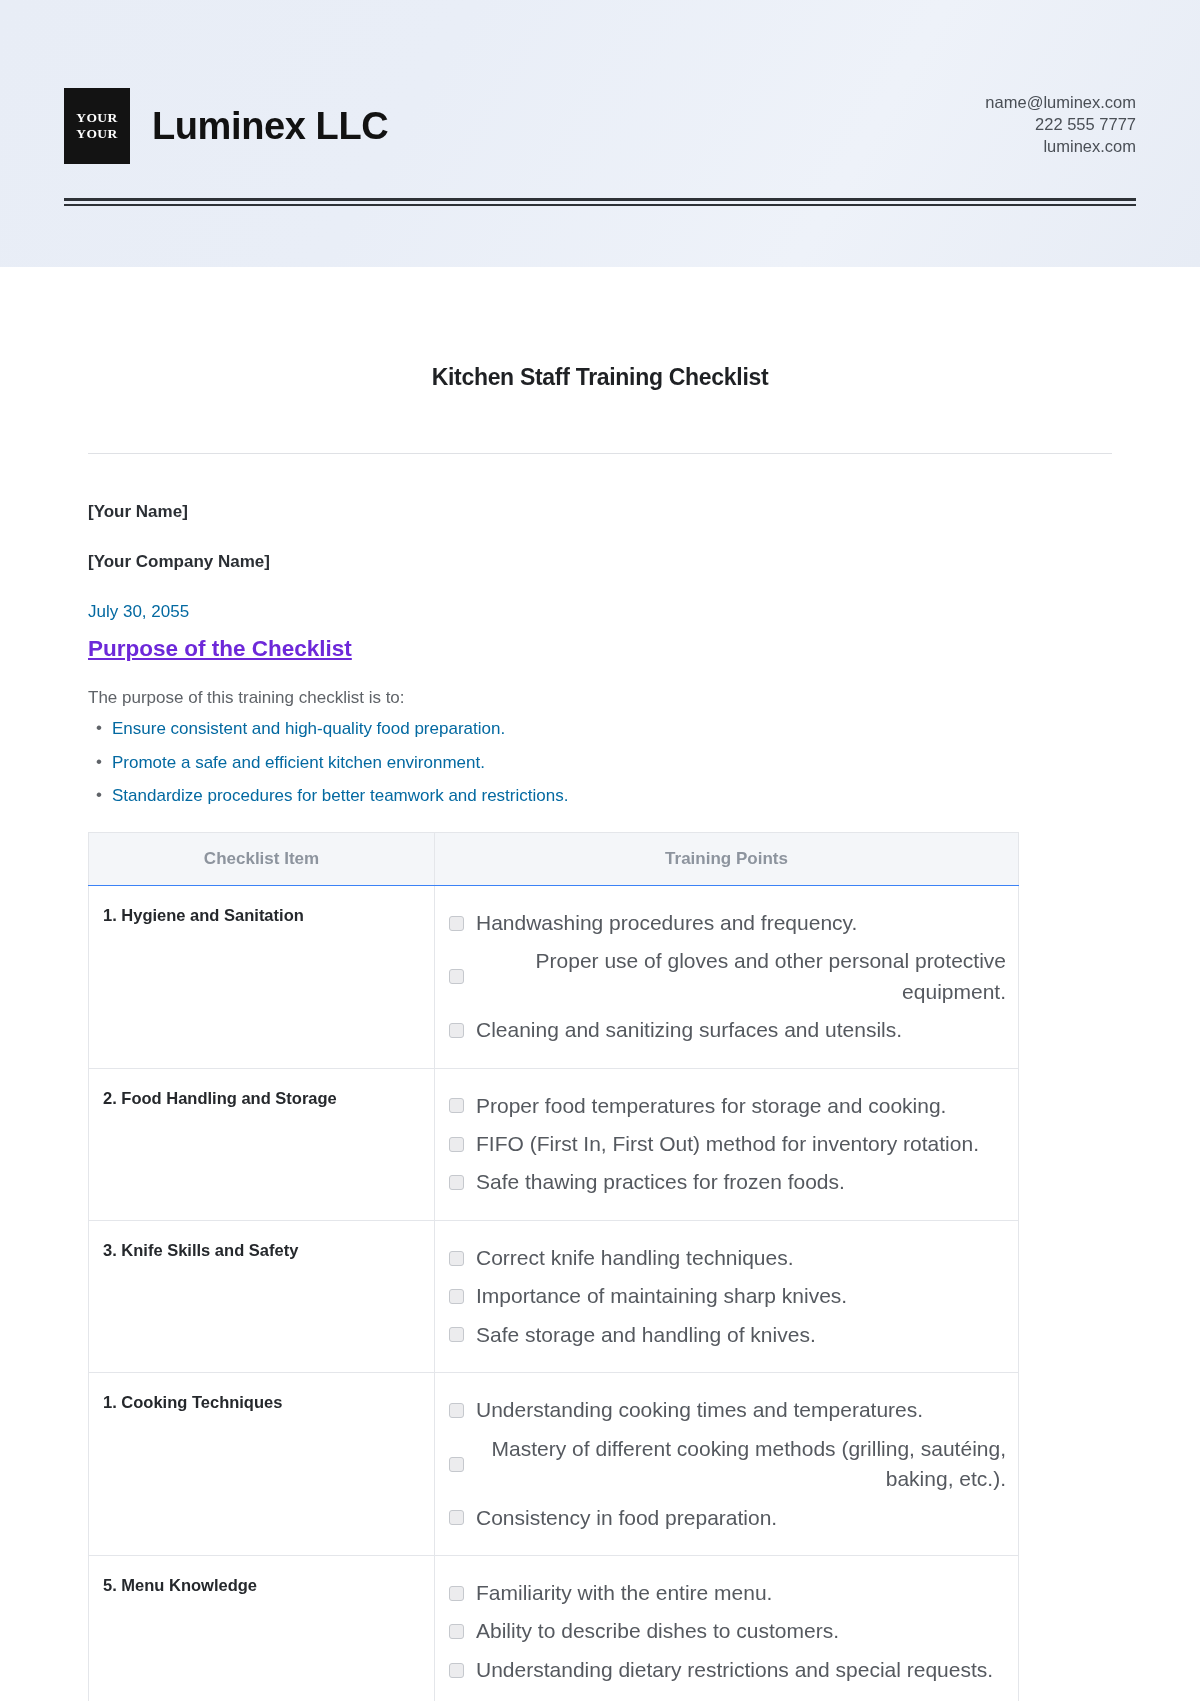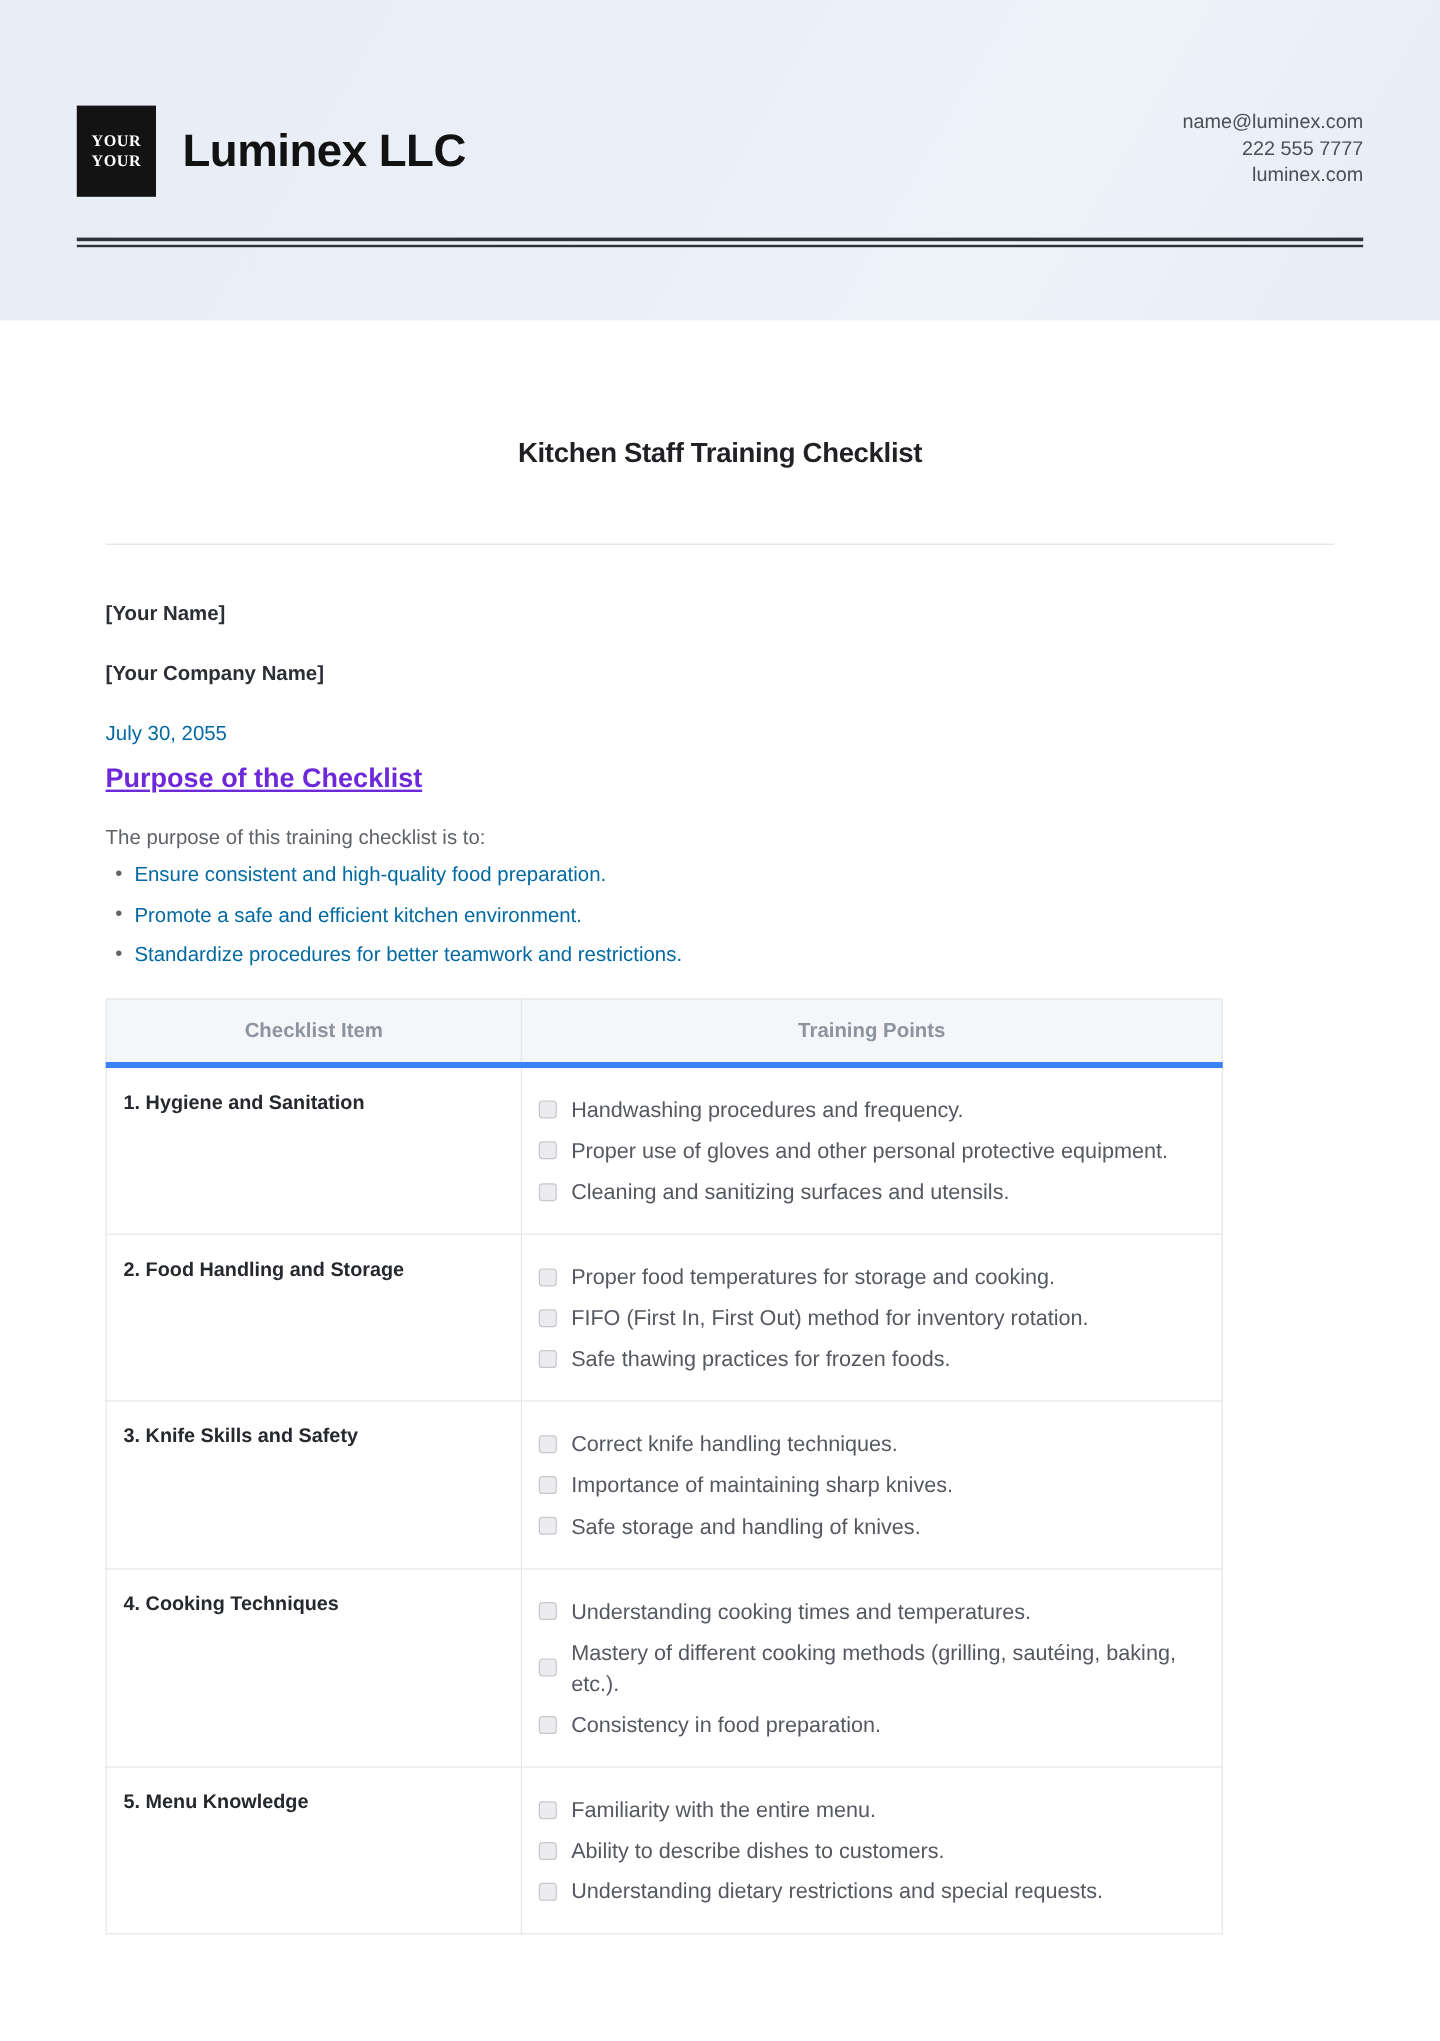--- a/index.html
+++ b/index.html
@@ -169,21 +169,21 @@
     border: 1px solid #e4e6ea;
     vertical-align: top;
   }
   table.checklist thead th {
     background: #f4f6f9;
     color: #8d949e;
     font-size: 17px;
     font-weight: 700;
     text-align: center;
     padding: 16px 10px;
-    border-bottom: 5px solid #3b82f6;
+    border-bottom: 1px solid #3b82f6;
   }
   .col-item { width: 346px; }
   .col-points { width: 584px; }
 
   td.item-cell {
     padding: 19px 14px 19px 14px;
     font-size: 16.5px;
     font-weight: 700;
     color: #25282c;
     line-height: 1.3;
@@ -191,23 +191,24 @@
   td.points-cell {
     padding: 14px 12px 14px 14px;
   }
   .point {
     display: flex;
     align-items: center;
     gap: 12px;
     margin: 8px 0;
   }
   .point-text {
-    font-size: 18px;
+    font-size: 21px;
     color: #55595f;
     line-height: 1.45;
+    text-align: right;
   }
   .cbx {
     flex: 0 0 auto;
     width: 15px;
     height: 15px;
     border: 1px solid #c5c8cd;
     border-radius: 3px;
     background: #ececee;
     box-sizing: border-box;
   }
@@ -316,21 +317,21 @@
             <span class="cbx"></span>
             <span class="point-text">Importance of maintaining sharp knives.</span>
           </div>
           <div class="point">
             <span class="cbx"></span>
             <span class="point-text">Safe storage and handling of knives.</span>
           </div>
         </td>
       </tr>
       <tr>
-        <td class="item-cell">4. Cooking Techniques</td>
+        <td class="item-cell">1. Cooking Techniques</td>
         <td class="points-cell">
           <div class="point">
             <span class="cbx"></span>
             <span class="point-text">Understanding cooking times and temperatures.</span>
           </div>
           <div class="point">
             <span class="cbx"></span>
             <span class="point-text">Mastery of different cooking methods (grilling, sautéing, baking, etc.).</span>
           </div>
           <div class="point">

